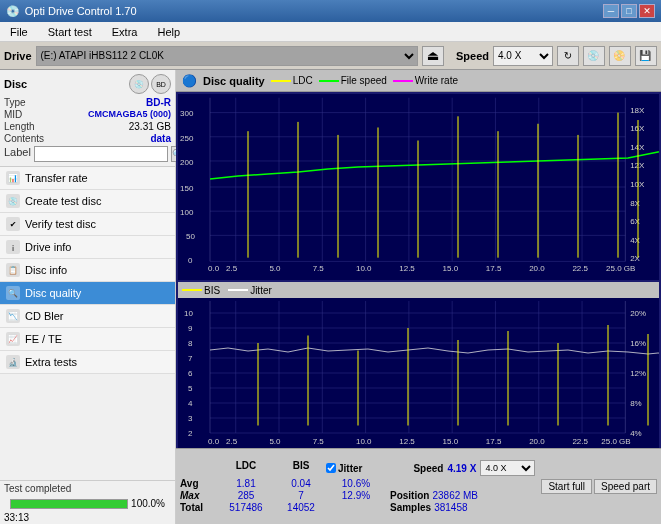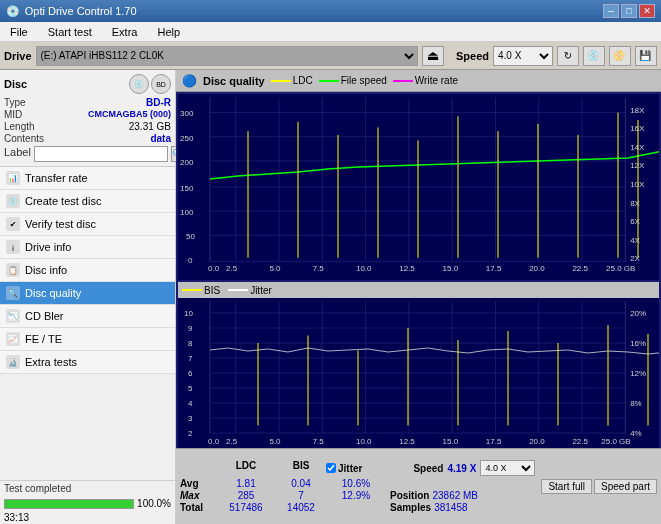--- a/index.html
+++ b/index.html
@@ -59,21 +59,21 @@
       background: #f5f5f5;
     }
     .nav-item.active { background: #3c8cd6; color: white; }
     .nav-icon { width: 14px; height: 14px; background: #ddd; border-radius: 2px; display: flex; align-items: center; justify-content: center; font-size: 8px; flex-shrink: 0; }
     .nav-item.active .nav-icon { background: rgba(255,255,255,0.3); }
 
     
     .status-bar { margin-top: auto; border-top: 1px solid #ccc; }
     .status-btn { width: 100%; padding: 3px 6px; background: #e0e0e0; border: 1px solid #999; cursor: pointer; font-size: 10px; text-align: center; }
     .status-text { padding: 2px 4px; font-size: 10px; color: #333; }
-    .progress-row { padding: 2px 4px; display: flex; align-items: center; gap: 3px; }
+    .progress-row { padding: 2px 10px; display: flex; align-items: center; gap: 3px; }
     .progress-bar-outer { flex: 1; height: 10px; background: #fff; border: 1px solid #999; }
     .progress-bar-inner { height: 100%; background: #33cc33; }
     .progress-pct { font-size: 10px; color: #000; }
     .time-text { font-size: 10px; padding: 1px 4px; }
 
     
     .right-panel { flex: 1; display: flex; flex-direction: column; background: #1a1a6e; }
     
     
     .chart-header {

